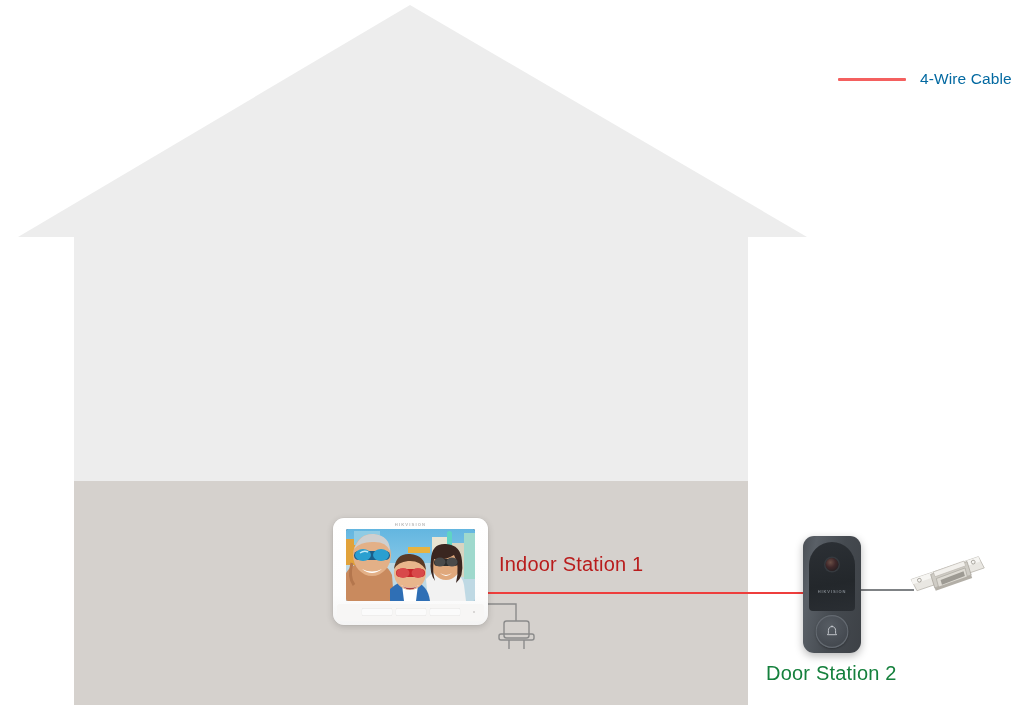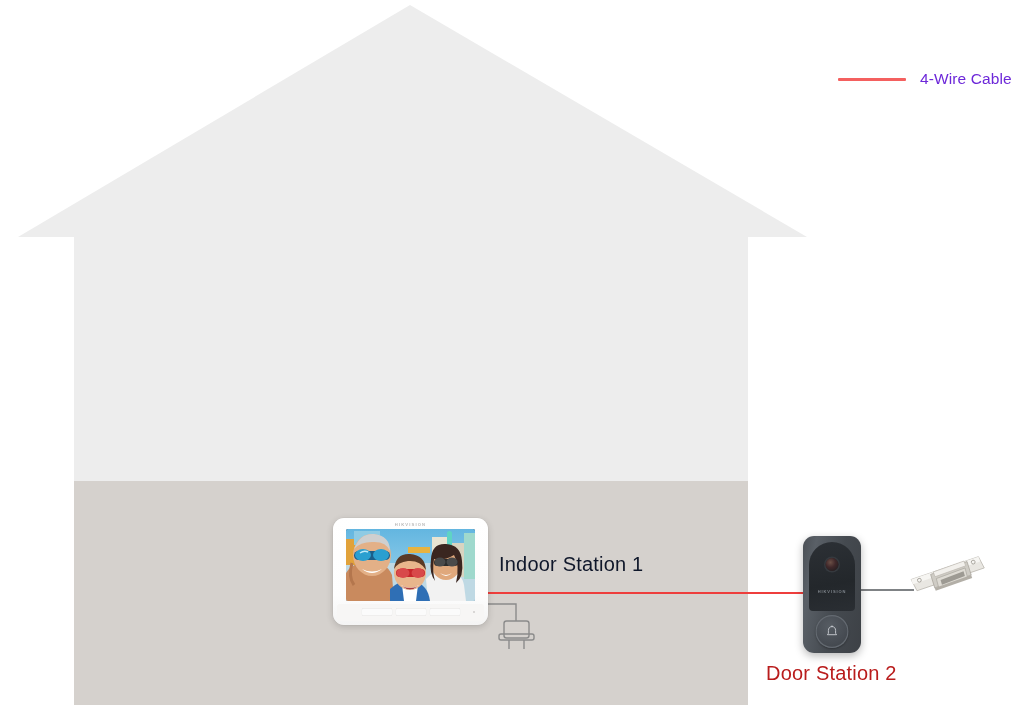--- a/index.html
+++ b/index.html
@@ -46,21 +46,21 @@
   }
   .legend-swatch {
     width: 68px;
     height: 3px;
     flex: 0 0 auto;
     border-radius: 1px;
   }
   .legend-label {
     margin-left: 14px;
     font-size: 15.5px;
-    color: #6d28d9;
+    color: #0369a1;
     letter-spacing: 0.1px;
     white-space: nowrap;
   }
 
   
   .indoor-station {
     position: absolute;
     left: 333px;
     top: 518px;
     width: 155px;
@@ -193,30 +193,30 @@
     align-items: center;
     justify-content: center;
   }
 
   
   .label-indoor {
     position: absolute;
     left: 499px;
     top: 553px;
     font-size: 20px;
-    color: #0f172a;
+    color: #b91c1c;
     letter-spacing: 0.2px;
     white-space: nowrap;
   }
   .label-door {
     position: absolute;
     left: 766px;
     top: 662px;
     font-size: 20px;
-    color: #b91c1c;
+    color: #15803d;
     letter-spacing: 0.2px;
     white-space: nowrap;
   }
 </style>
 </head>
 <body>
 
 <div id="canvas">
 
   <svg class="house-svg" viewBox="0 0 1024 723">

